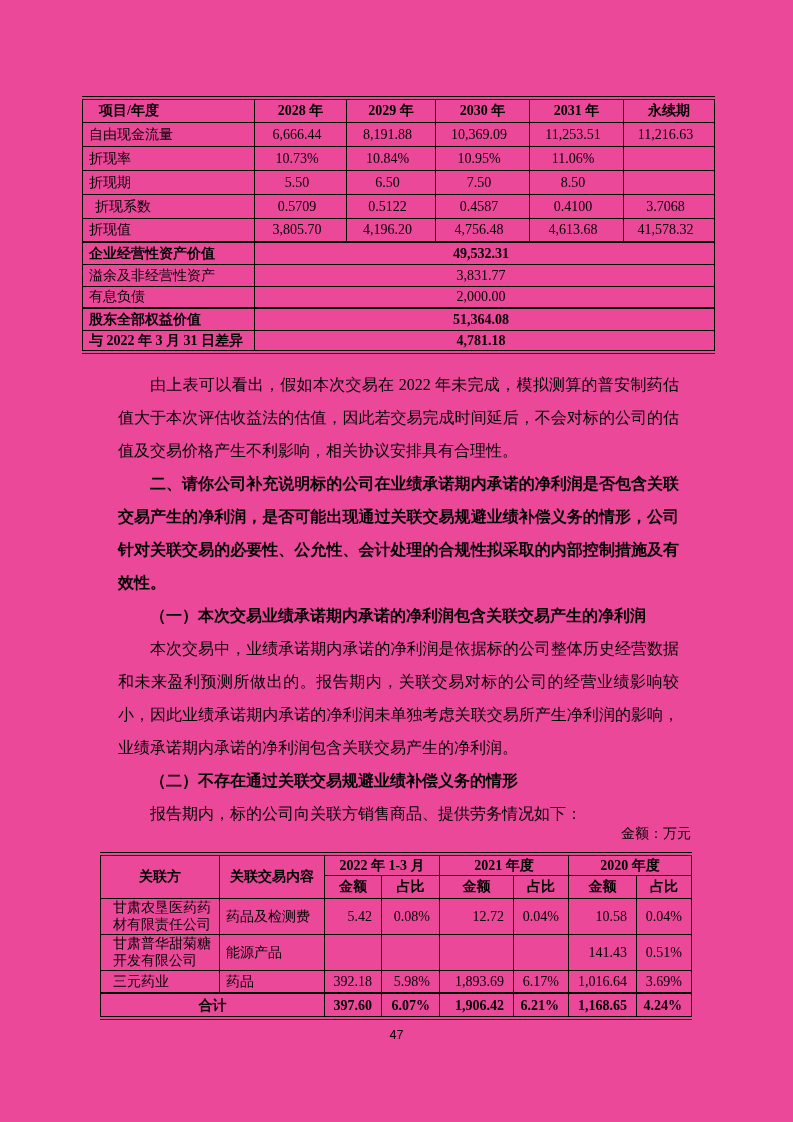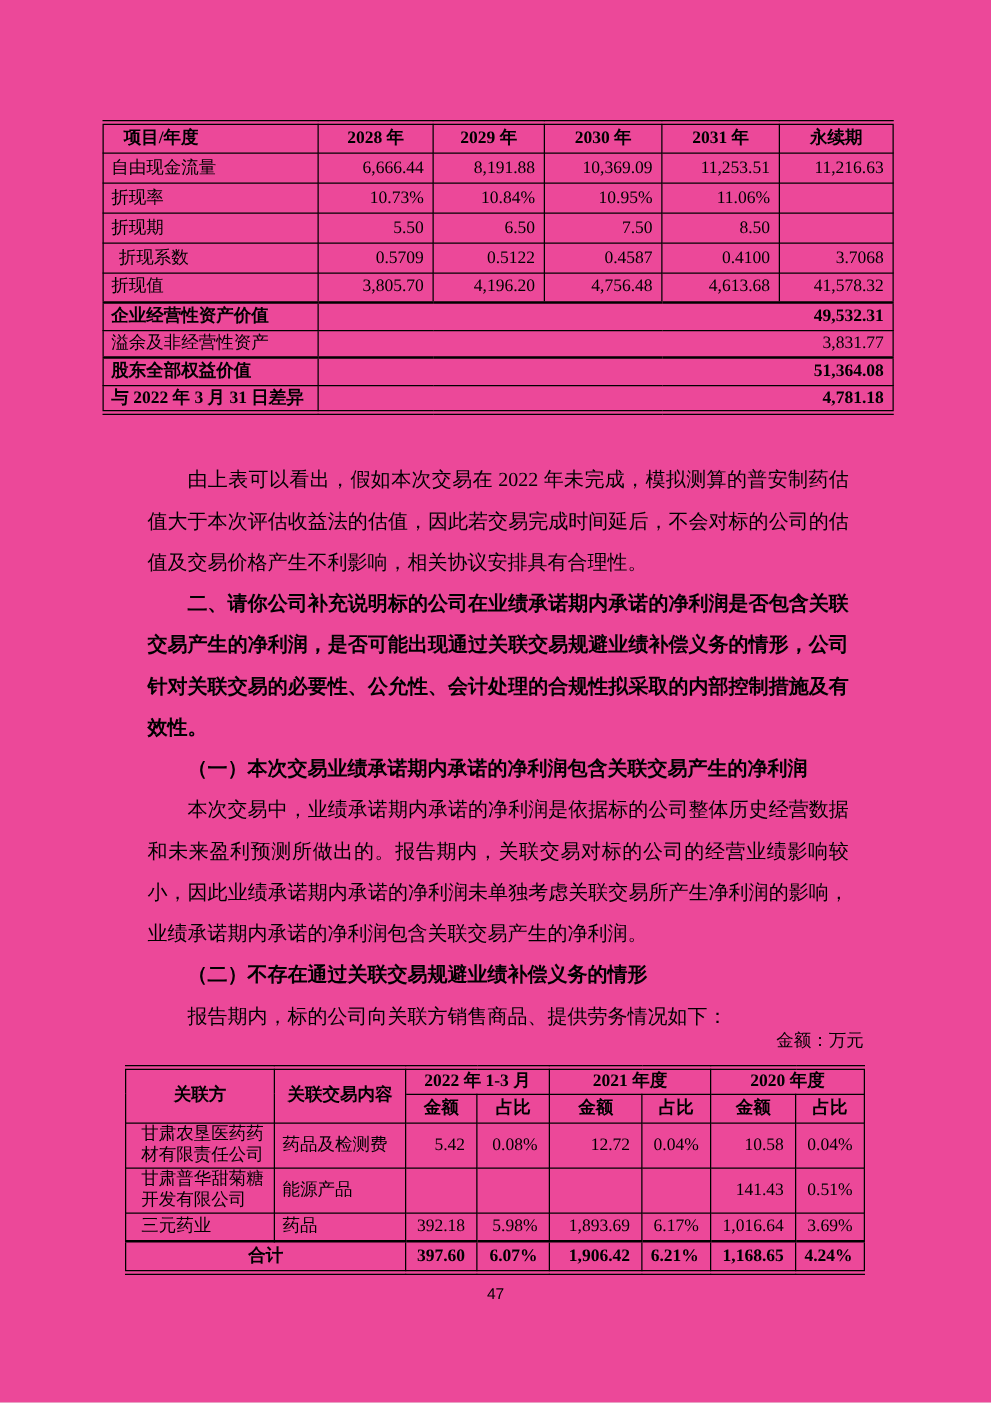--- a/index.html
+++ b/index.html
@@ -16,21 +16,21 @@
   #valuation-table {
     position:absolute; top:96px; left:82px; width:632px;
     font-size:14px; line-height:17px;
     border-top:4px double #000; border-bottom:4px double #000;
   }
   #valuation-table th, #valuation-table td { border:1px solid #000; height:24px; vertical-align:middle; }
   #valuation-table thead th { font-weight:bold; text-align:center; }
   #valuation-table thead th.first { text-align:left; padding-left:16px; }
   #valuation-table td.lbl { text-align:left; padding-left:6px; }
   #valuation-table td.lbl.ind { padding-left:12px; }
-  #valuation-table td.num { text-align:right; padding-right:7px; }
+  #valuation-table td.num { text-align:center; padding-right:7px; }
   #valuation-table tr.sep td { border-bottom:2px solid #000; }
   #valuation-table tr.sum td { height:22px; }
   #valuation-table tr.sep2 td { border-top:2px solid #000; }
   .bold { font-weight:bold; }
 
   
   .textblock {
     position:absolute; left:118px; top:362px; width:561px;
     font-size:16px; line-height:33px; text-align:justify;
   }
@@ -132,20 +132,24 @@
         <td class="num">4,613.68</td>
         <td class="num">41,578.32</td>
       </tr>
       <tr class="sum">
         <td class="lbl bold">企业经营性资产价值</td>
         <td class="num bold" colspan="5">49,532.31</td>
       </tr>
       <tr class="sum">
         <td class="lbl">溢余及非经营性资产</td>
         <td class="num" colspan="5">3,831.77</td>
+      </tr>
+      <tr class="sum">
+        <td class="lbl">有息负债</td>
+        <td class="num" colspan="5">2,000.00</td>
       </tr>
       <tr class="sum sep2">
         <td class="lbl bold">股东全部权益价值</td>
         <td class="num bold" colspan="5">51,364.08</td>
       </tr>
       <tr class="sum">
         <td class="lbl bold">与 2022 年 3 月 31 日差异</td>
         <td class="num bold" colspan="5">4,781.18</td>
       </tr>
     </tbody>

